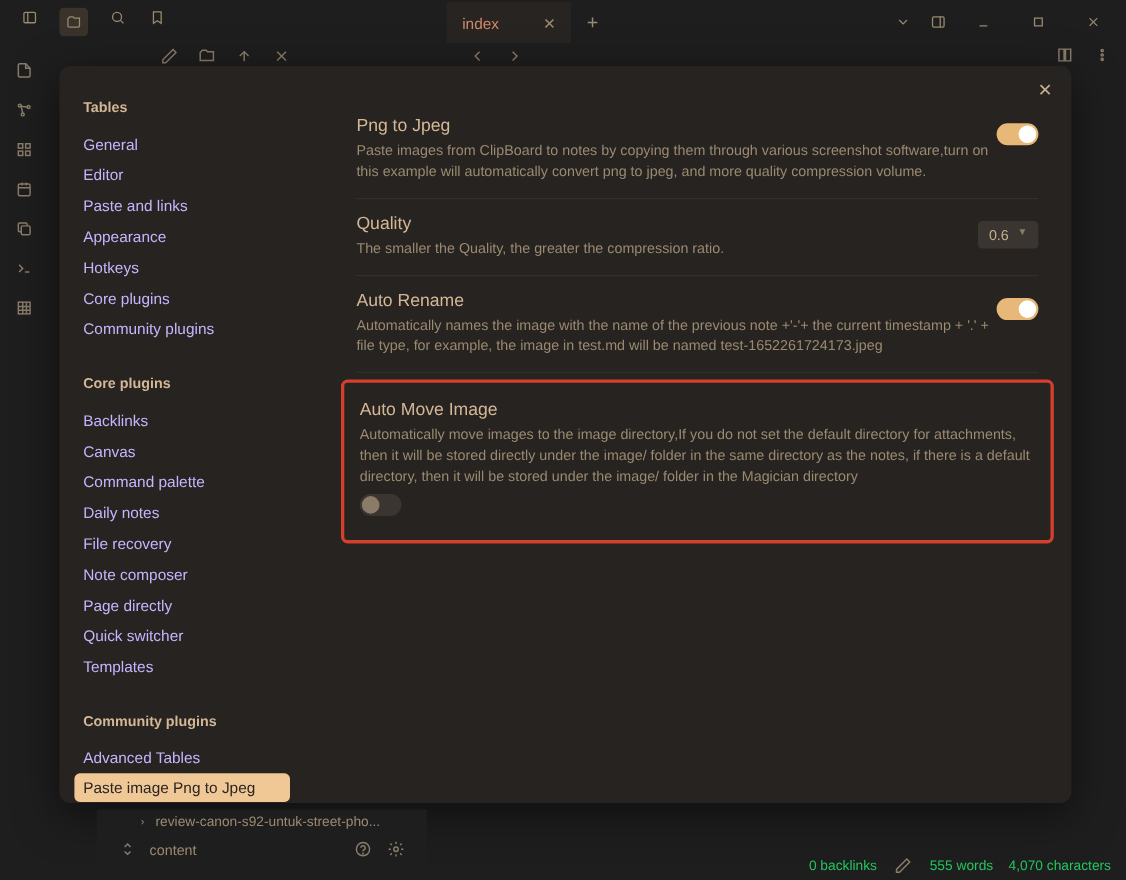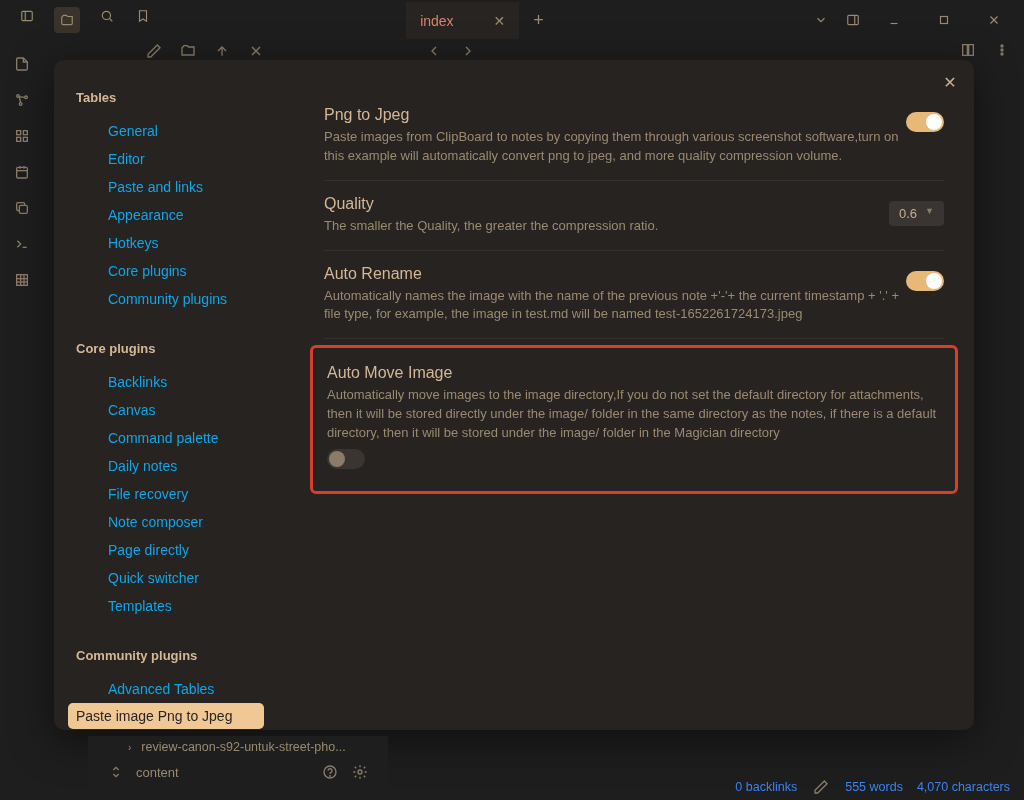--- a/index.html
+++ b/index.html
@@ -21,21 +21,21 @@
   .subheader { height:22px; display:flex; align-items:center; gap:14px; padding-left:100px; color:#8a7c68; font-size:12px;}
   .breadcrumb-row { height:22px; display:flex; align-items:center; color:#8a7c68; font-size:12px; padding-left:490px; gap:6px; }
   .bc-sep { color:#6a5e4e; }
   .modal-backdrop { position:absolute; inset:0; }
   .modal { position:absolute; left:10px; top:20px; width:920px; height:670px; background:#262321; border-radius:10px; box-shadow:0 10px 40px rgba(0,0,0,.5); display:flex; overflow:hidden; }
   .modal-sidebar { width:230px; padding:24px 10px 10px 22px; overflow-y:auto; position:relative; }
   .modal-sidebar::-webkit-scrollbar{width:5px}
   .modal-sidebar::-webkit-scrollbar-thumb{background:#4a4138;border-radius:3px}
   .side-heading { color:#d4b896; font-weight:600; font-size:13px; margin-bottom:12px; margin-top:6px;}
   .side-heading:not(:first-child){margin-top:28px}
-  .side-item { color:#0ea5e9; padding:6px 0; cursor:pointer; font-size:14px;margin-left:32px; }
+  .side-item { color:#c4b5fd; padding:6px 0; cursor:pointer; font-size:14px; }
   .side-item.selected { background:#f0c896; color:#2a2522; border-radius:5px; padding:5px 8px; margin-left:-8px; margin-right:10px; font-weight:500;}
   .modal-main { flex:1; padding:32px 30px 20px 40px; overflow-y:auto; position:relative; }
   .modal-close { position:absolute; right:12px; top:10px; color:#c4b090; font-size:16px; cursor:pointer; width:24px; height:24px; display:flex; align-items:center; justify-content:center;}
   .setting { display:flex; padding:14px 0; border-bottom:1px solid #35302a; }
   .setting:last-child{border-bottom:none}
   .setting-info { flex:1; }
   .setting-title { color:#d4b896; font-size:16px; margin-bottom:4px; }
   .setting-desc { color:#9a8a70; font-size:13px; line-height:1.45; }
   .setting-ctrl { display:flex; align-items:flex-start; padding-top:6px; }
   .toggle { width:38px; height:20px; border-radius:10px; position:relative; cursor:pointer; }
@@ -46,21 +46,21 @@
   .toggle.off .toggle-knob { left:2px; background:#8a7c68;}
   .select { background:#3a3530; color:#c4b090; padding:5px 10px; border-radius:4px; display:flex; gap:8px; font-size:13px; cursor:pointer;}
   .select-caret { font-size:9px; color:#8a7c68;}
   .highlight-box { border:3px solid #d43f2e; border-radius:6px; padding:8px 14px 14px 14px; margin:6px -14px 0 -14px;}
   .highlight-box .setting{border-bottom:none; padding:8px 0;flex-direction:column;}
   .bottom-sidebar { position:absolute; left:44px; bottom:0; width:300px; height:64px; background:#1e1e1e; color:#9a8a70; font-size:13px;}
   .bs-row { display:flex; align-items:center; gap:10px; padding:4px 18px; }
   .bs-row.tree { color:#9a8a70; padding-left:40px; font-size:12.5px; white-space:nowrap; overflow:hidden; text-overflow:ellipsis;}
   .bs-caret{font-size:10px}
   .bs-icons { margin-left:auto; display:flex; gap:10px; color:#7a6e5a;}
-  .statusbar { position:absolute; right:0; bottom:0; height:26px; display:flex; align-items:center; gap:14px; padding:0 14px; color:#3b82f6; font-size:12.5px;}
+  .statusbar { position:absolute; right:0; bottom:0; height:26px; display:flex; align-items:center; gap:14px; padding:0 14px; color:#22c55e; font-size:12.5px;}
   .statusbar span { white-space:nowrap; }
   .sub-icons { position:absolute; top:0px; right:12px; display:flex; gap:14px; color:#7a6e5a; }
   svg { width:1em; height:1em; fill:none; stroke:currentColor; stroke-width:2; }
 </style>
 </head>
 <body>
 
 <div class="titlebar">
   <div class="titlebar-left">
     <span class="tb-icon">

